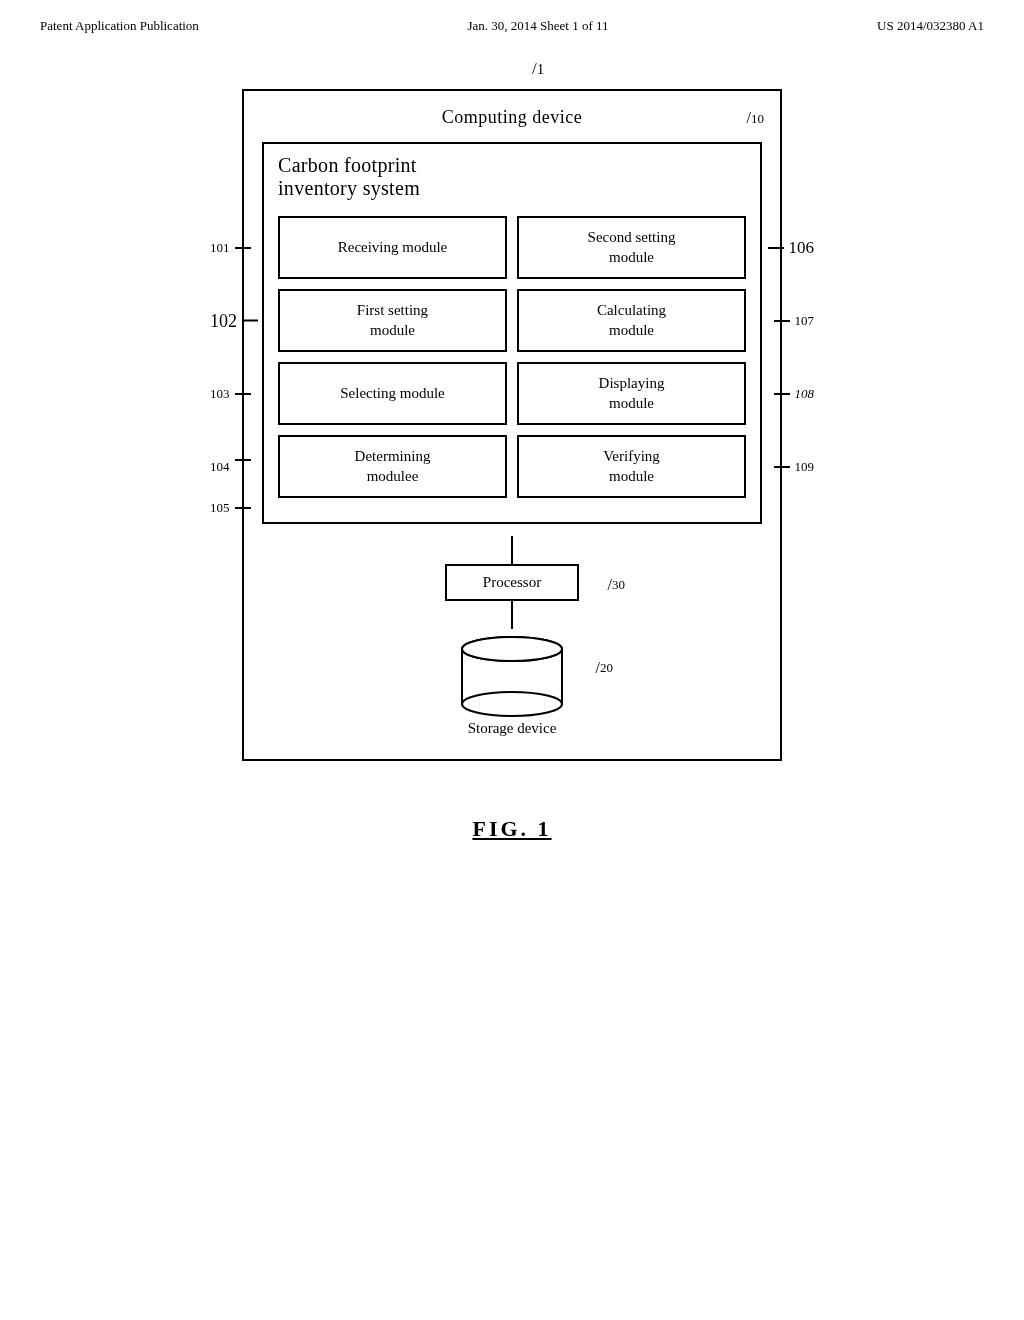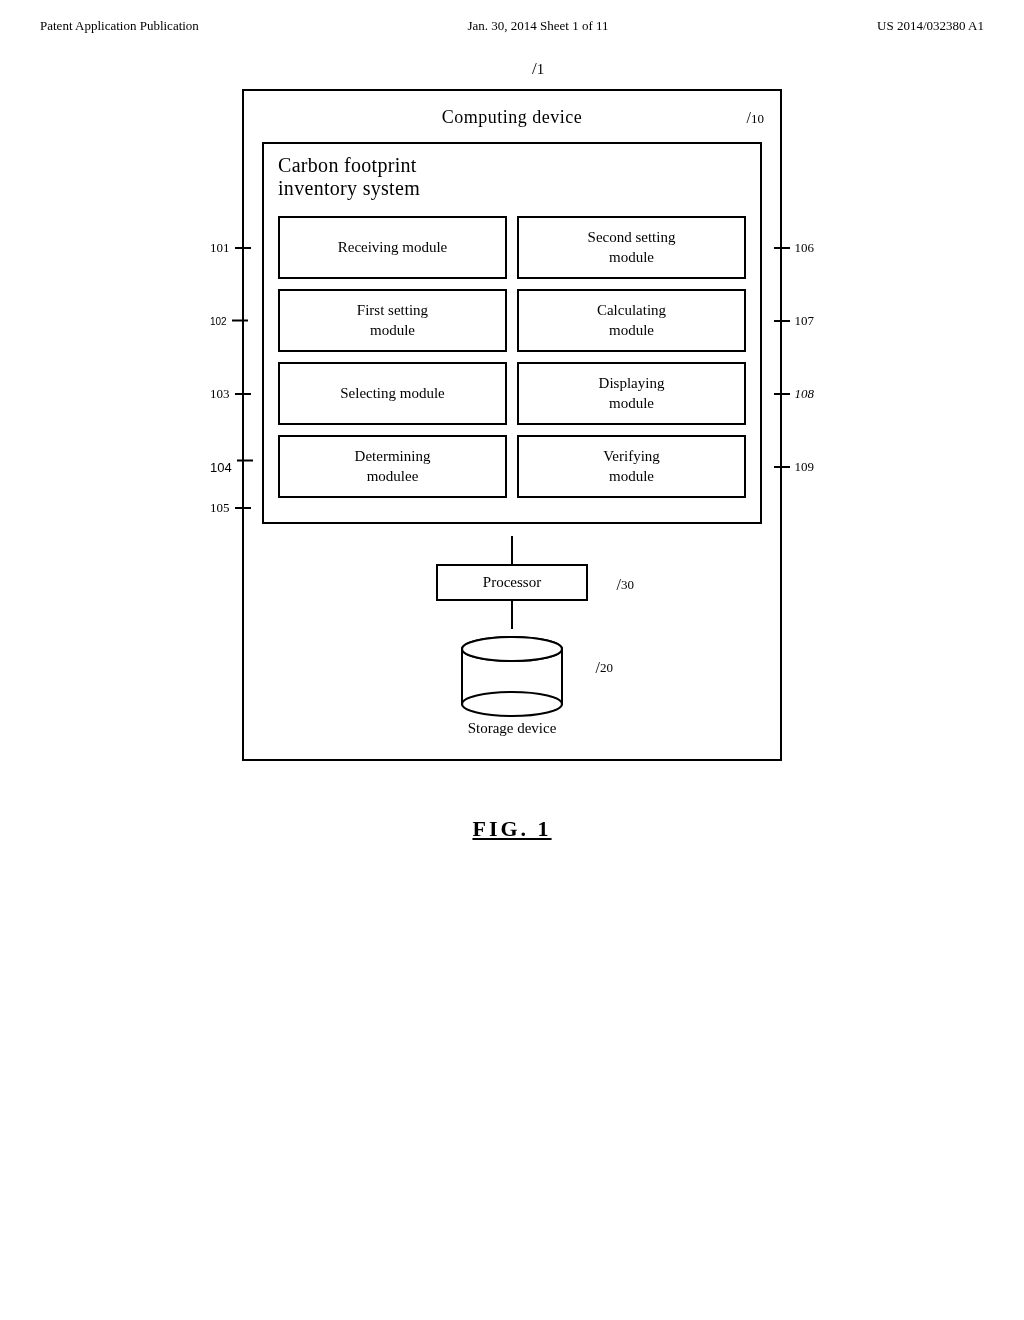--- a/index.html
+++ b/index.html
@@ -70,21 +70,21 @@
       background: #fff;
       line-height: 1.3;
     }
 
     .processor-box {
       border: 2px solid #000;
       padding: 6px 20px;
       font-size: 15px;
       background: #fff;
       text-align: center;
-      width: 152px;
+      width: 134px;
       position: relative;
     }
 
     
     .cylinder-svg {
       display: block;
     }
 
     
     .fig-label {
@@ -139,30 +139,30 @@
 
             <div style="position:relative;margin-top:16px;">
 
               <div style="position:relative; display:grid; grid-template-columns:1fr 1fr; gap:10px; margin-bottom:10px;">
 
                 <div style="position:absolute; left:-68px; top:50%; transform:translateY(-50%); display:flex; align-items:center; font-size:13px; font-family:'Times New Roman',serif;">
                   <span>101</span>
                   <span style="display:inline-block; width:16px; height:2px; background:#000; margin-left:5px;"></span>
                 </div>
 
-                <div style="position:absolute; right:-68px; top:50%; transform:translateY(-50%); display:flex; align-items:center; font-size:13px; font-family:'Times New Roman',serif;">
+                <div style="position:absolute; right:-68px; top:50%; transform:translateY(-50%); display:flex; align-items:center; font-size:17px; font-family:'Times New Roman',serif;">
                   <span style="display:inline-block; width:16px; height:2px; background:#000; margin-right:5px;"></span>
                   <span>106</span>
                 </div>
                 <div class="module-box">Receiving  module</div>
                 <div class="module-box">Second  setting<br>module</div>
               </div>
 
               <div style="position:relative; display:grid; grid-template-columns:1fr 1fr; gap:10px; margin-bottom:10px;">
-                <div style="position:absolute; left:-68px; top:50%; transform:translateY(-50%); display:flex; align-items:center; font-size:10px; font-family:Liberation Sans, sans-serif;">
+                <div style="position:absolute; left:-68px; top:50%; transform:translateY(-50%); display:flex; align-items:center; font-size:18px; font-family:Liberation Serif, serif;">
                   <span>102</span>
                   <span style="display:inline-block; width:16px; height:2px; background:#000; margin-left:5px;"></span>
                 </div>
                 <div style="position:absolute; right:-68px; top:50%; transform:translateY(-50%); display:flex; align-items:center; font-size:13px; font-family:'Times New Roman',serif;">
                   <span style="display:inline-block; width:16px; height:2px; background:#000; margin-right:5px;"></span>
                   <span>107</span>
                 </div>
                 <div class="module-box">First  setting<br>module</div>
                 <div class="module-box">Calculating<br>module</div>
               </div>
@@ -174,21 +174,21 @@
                 </div>
                 <div style="position:absolute; right:-68px; top:50%; transform:translateY(-50%); display:flex; align-items:center; font-size:13px; font-family:'Times New Roman',serif;font-style:italic;">
                   <span style="display:inline-block; width:16px; height:2px; background:#000; margin-right:5px;"></span>
                   <span>108</span>
                 </div>
                 <div class="module-box">Selecting  module</div>
                 <div class="module-box">Displaying<br>module</div>
               </div>
 
               <div style="position:relative; display:grid; grid-template-columns:1fr 1fr; gap:10px; margin-bottom:10px;">
-                <div style="position:absolute; left:-68px; top:50%; transform:translateY(-50%); display:flex; align-items:flex-start; font-size:13px; font-family:Liberation Sans, sans-serif;">
+                <div style="position:absolute; left:-68px; top:50%; transform:translateY(-50%); display:flex; align-items:flex-start; font-size:13px; font-family:Liberation Serif, serif;">
                   <span>104</span>
                   <span style="display:inline-block; width:16px; height:2px; background:#000; margin-left:5px;"></span>
                 </div>
                 <div style="position:absolute; right:-68px; top:50%; transform:translateY(-50%); display:flex; align-items:center; font-size:13px; font-family:'Times New Roman',serif;">
                   <span style="display:inline-block; width:16px; height:2px; background:#000; margin-right:5px;"></span>
                   <span>109</span>
                 </div>
                 <div class="module-box">Determining<br>modulee</div>
                 <div class="module-box">Verifying<br>module</div>
               </div>

